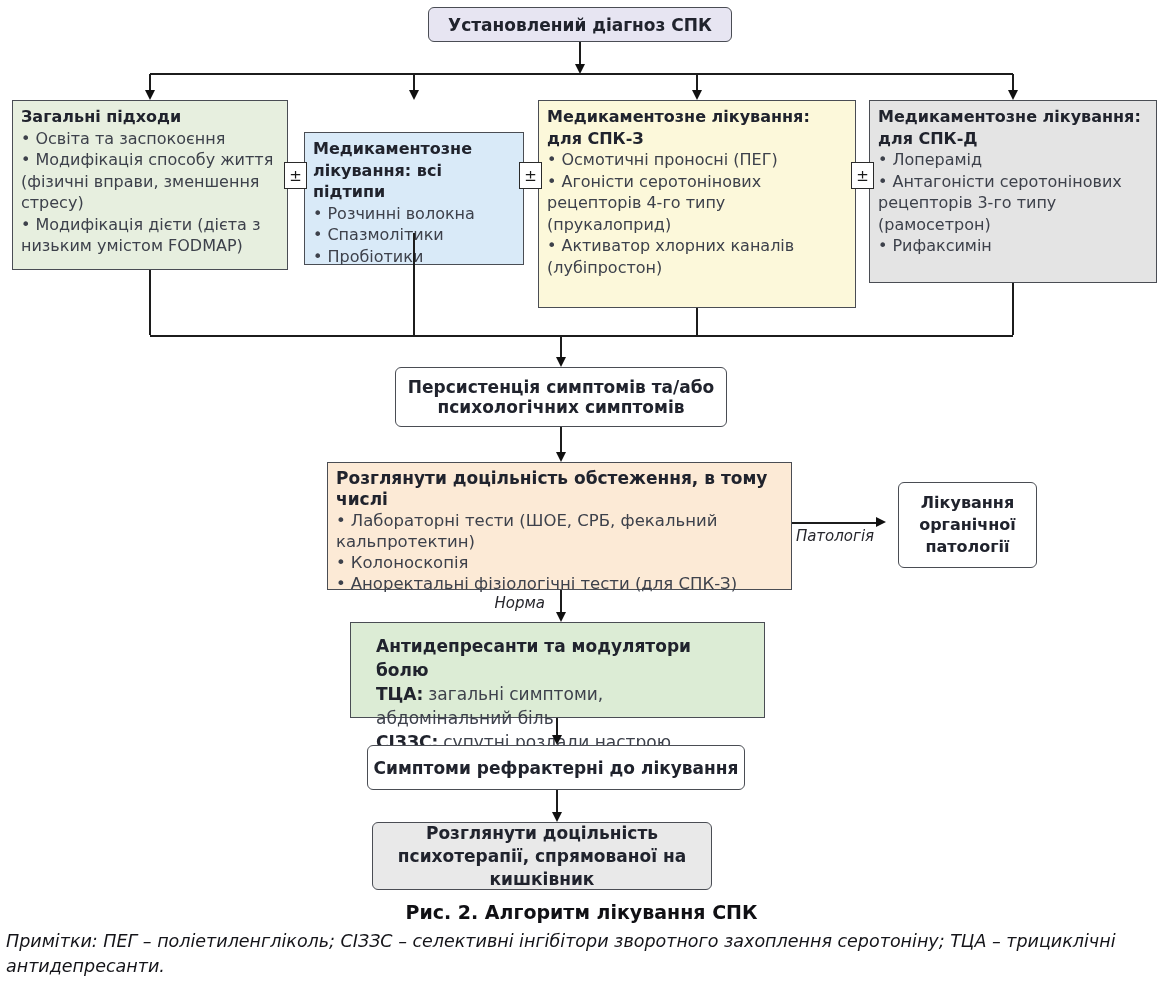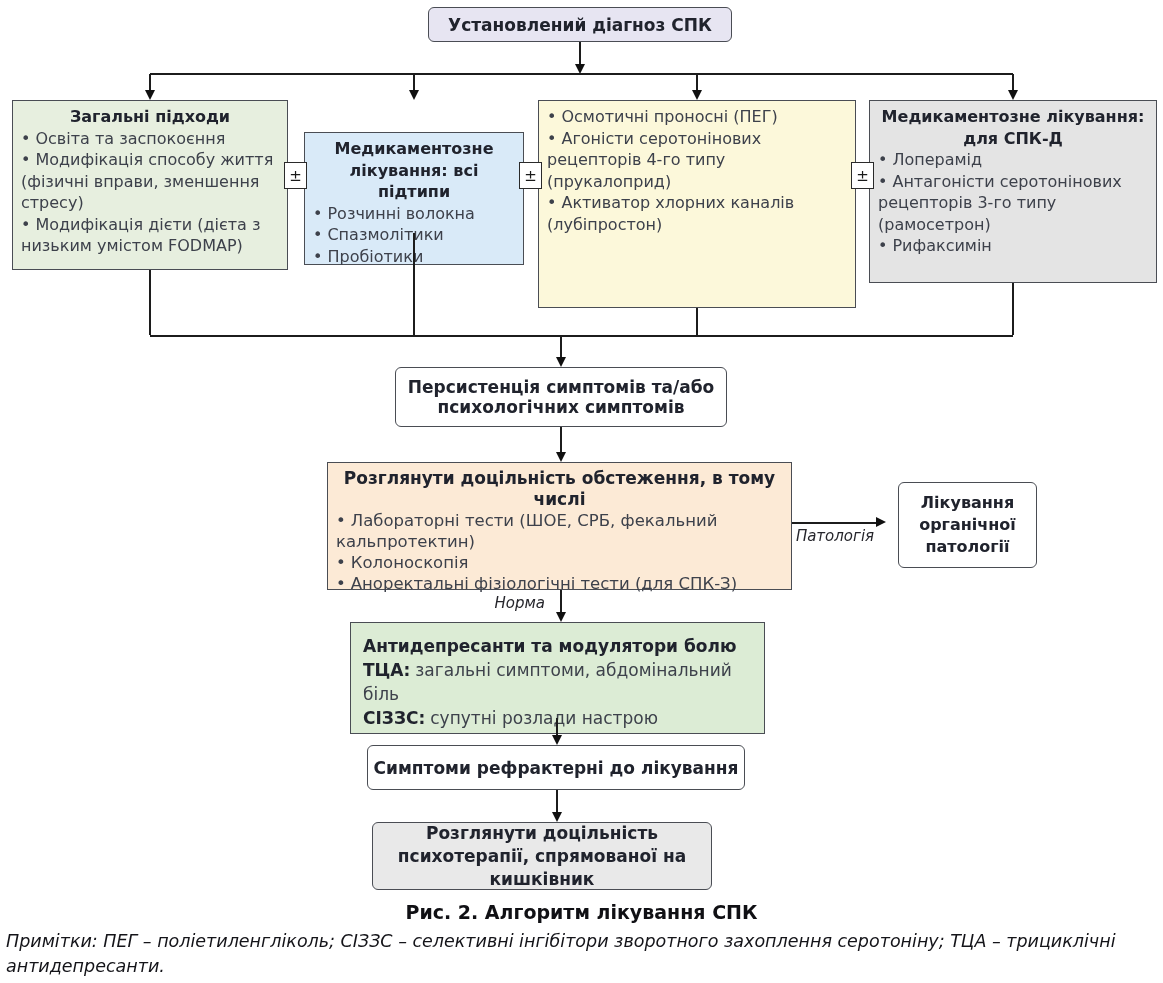--- a/index.html
+++ b/index.html
@@ -3,21 +3,21 @@
 <meta charset="utf-8">
 <style>
   html,body{margin:0;padding:0;background:#ffffff;}
   #canvas{
     position:relative;width:1163px;height:983px;background:#ffffff;
     font-family:"DejaVu Sans","Liberation Sans",sans-serif;
     color:#3d414b;overflow:hidden;
   }
   .node{position:absolute;border:1.6px solid #4a4d54;box-sizing:border-box;background:#fff;}
   .branch{padding:5px 8px;font-size:16px;line-height:21.5px;}
-  .btitle{font-weight:bold;color:#20232d;text-align:center;}
+  .btitle{font-weight:bold;color:#20232d;}
   .li{color:#3d414b;}
   .bul{margin-right:5px;}
   .center-node{display:flex;align-items:center;justify-content:center;text-align:center;
     font-weight:bold;color:#20232d;border-radius:6px;}
   .line{position:absolute;background:#1c1c1c;}
   .ah-down{position:absolute;width:0;height:0;
     border-left:5.5px solid transparent;border-right:5.5px solid transparent;
     border-top:10px solid #101010;}
   .ah-right{position:absolute;width:0;height:0;
     border-top:5.5px solid transparent;border-bottom:5.5px solid transparent;
@@ -60,20 +60,21 @@
   </div>
 
   <div class="node branch" style="left: 304px; top: 100px; width: 220px; height: 133px; background-color: rgb(217, 234, 248); margin-top: 32px;">
     <div class="btitle">Медикаментозне лікування: всі підтипи</div>
     <div class="li"><span class="bul">•</span><span>Розчинні волокна</span></div>
     <div class="li"><span class="bul">•</span><span>Спазмолітики</span></div>
     <div class="li"><span class="bul">•</span><span>Пробіотики</span></div>
   </div>
 
   <div class="node branch" style="left: 538px; top: 100px; width: 318px; height: 208px; background-color: rgb(252, 248, 218);">
+    <div class="btitle">Медикаментозне лікування: для СПК-З</div>
     <div class="li"><span class="bul">•</span><span>Осмотичні проносні (ПЕГ)</span></div>
     <div class="li"><span class="bul">•</span><span>Агоністи серотонінових рецепторів 4-го типу (прукалоприд)</span></div>
     <div class="li"><span class="bul">•</span><span>Активатор хлорних каналів (лубіпростон)</span></div>
   </div>
 
   <div class="node branch" style="left: 869px; top: 100px; width: 288px; height: 183px; background-color: rgb(228, 228, 228);">
     <div class="btitle">Медикаментозне лікування: для СПК-Д</div>
     <div class="li"><span class="bul">•</span><span>Лоперамід</span></div>
     <div class="li"><span class="bul">•</span><span>Антагоністи серотонінових рецепторів 3-го типу (рамосетрон)</span></div>
     <div class="li"><span class="bul">•</span><span>Рифаксимін</span></div>
@@ -106,21 +107,21 @@
   <div class="line" style="left:792px;top:522.2px;width:84px;height:1.6px;"></div>
   <div class="ah-right" style="left:876px;top:517px;"></div>
   <div class="edge-label" style="left:795px;top:527px;width:80px;text-align:center;">Патологія</div>
 
   <div class="node center-node" style="left: 898px; top: 482px; width: 139px; height: 86px; font-size: 16px; line-height: 22px; background-color: rgb(255, 255, 255);">Лікування органічної патології</div>
 
   <div class="edge-label" style="left:455px;top:594px;width:90px;text-align:right;">Норма</div>
   <div class="line" style="left:560.2px;top:590px;width:1.6px;height:22px;"></div>
   <div class="ah-down" style="left:555.5px;top:612px;"></div>
 
-  <div class="node" style="left: 350px; top: 622px; width: 415px; height: 112px; padding: 11px 12px; font-size: 17px; line-height: 24px; background-color: rgb(220, 236, 213);">
+  <div class="node" style="left: 350px; top: 622px; width: 415px; height: 96px; padding: 11px 25px; font-size: 17px; line-height: 24px; background-color: rgb(220, 236, 213);">
     <div class="gl"><span class="b">Антидепресанти та модулятори болю</span></div>
     <div class="gl"><span class="b">ТЦА:</span><span>загальні симптоми, абдомінальний біль</span></div>
     <div class="gl"><span class="b">СІЗЗС:</span><span>супутні розлади настрою</span></div>
   </div>
 
   <div class="line" style="left:556.2px;top:718px;width:1.6px;height:17px;"></div>
   <div class="ah-down" style="left:551.5px;top:735px;"></div>
 
   <div class="node center-node" style="left: 367px; top: 745px; width: 378px; height: 45px; font-size: 17px; background-color: rgb(255, 255, 255);">Симптоми рефрактерні до лікування</div>
 

